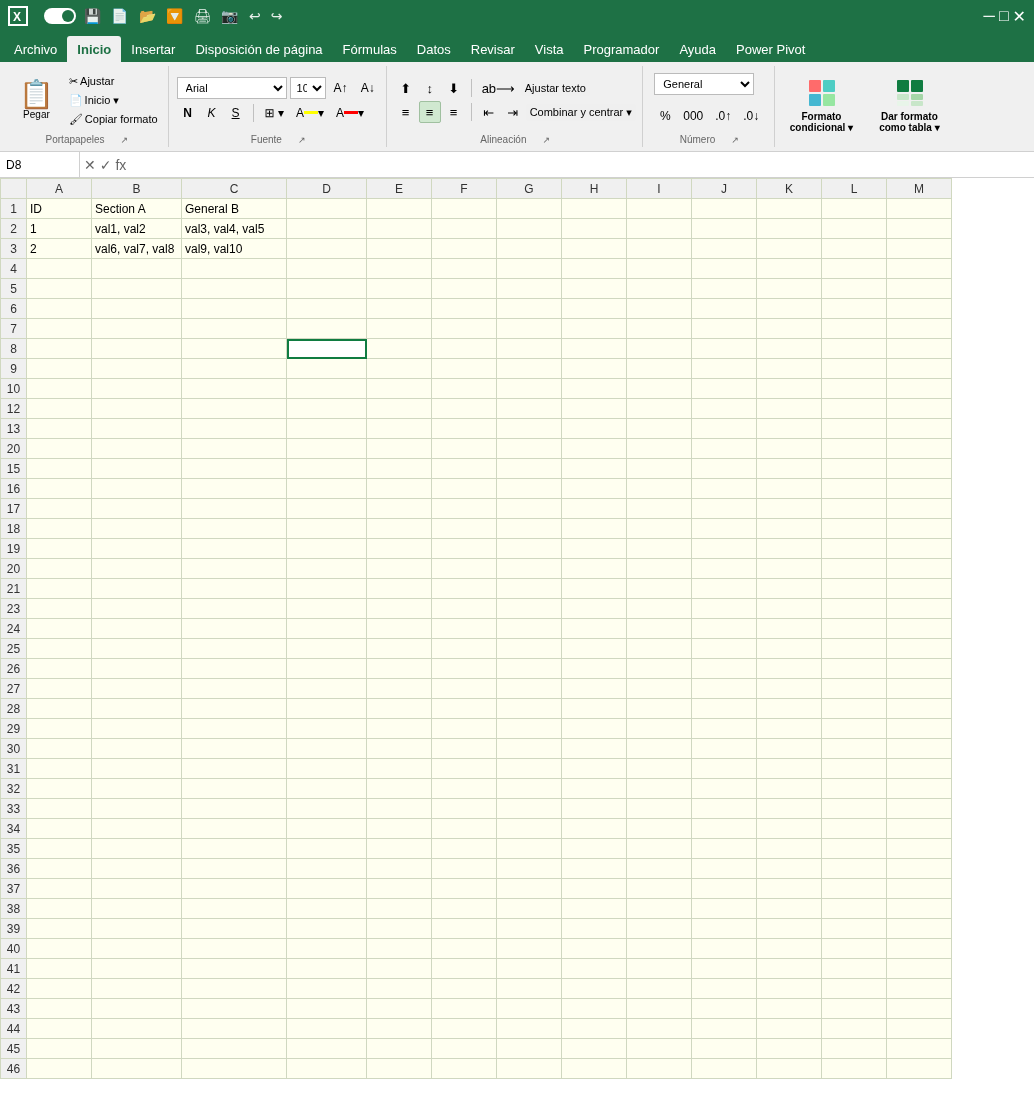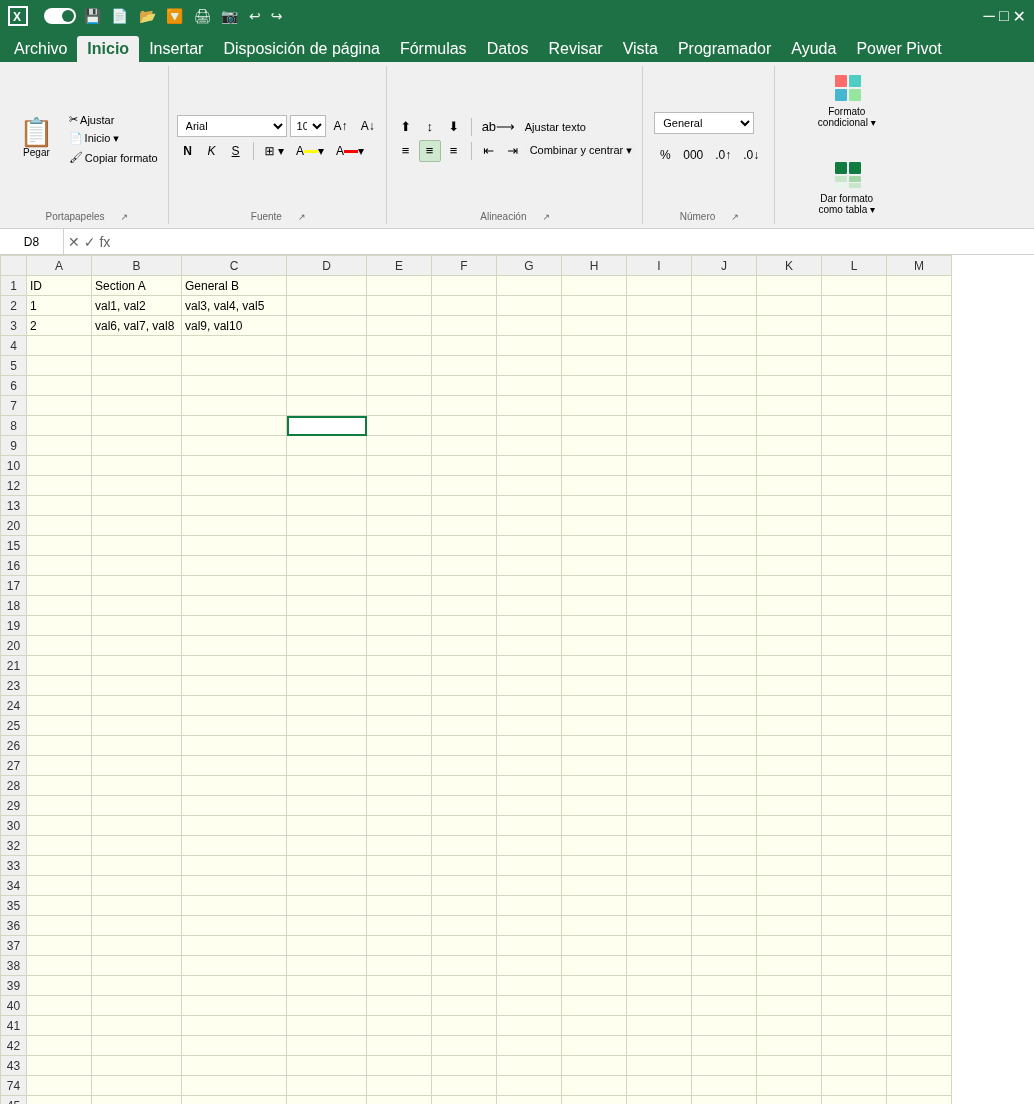--- a/index.html
+++ b/index.html
@@ -45,21 +45,21 @@
     #ribbon-tabs {
       background: #1e7145;
       display: flex;
       align-items: flex-end;
       padding: 0 4px;
       height: 30px;
     }
     .ribbon-tab {
       color: white;
       padding: 4px 10px;
-      font-size: 16px;
+      font-size: 13px;
       cursor: pointer;
       border-radius: 3px 3px 0 0;
       height: 26px;
       display: flex; align-items: center;
     }
     .ribbon-tab.active {
       background: #f0f0f0;
       color: #1e7145;
       font-weight: 600;
     }
@@ -172,27 +172,27 @@
 
     
     #formulabar {
       display: flex;
       align-items: center;
       border-bottom: 1px solid #d0d0d0;
       height: 26px;
       background: white;
     }
     #cell-ref {
-      width: 64px;
+      width: 80px;
       border: none;
       border-right: 1px solid #d0d0d0;
       padding: 0 6px;
       font-size: 12px;
       height: 100%;
-      text-align: center;
+      text-align: left;
     }
     .formula-controls {
       display: flex;
       align-items: center;
       padding: 0 4px;
       gap: 4px;
       color: #666;
     }
     .formula-ctrl-btn { cursor: pointer; font-size: 14px; }
     #formula-input {
@@ -412,21 +412,21 @@
         <button class="format-btn">.0↓</button>
       </div>
     </div>
     <div class="ribbon-group-label">
       <span>Número</span>
       <span style="cursor:pointer;font-size:9px;">↗</span>
     </div>
   </div>
 
   <div class="ribbon-group" style="min-width:140px;">
-    <div class="ribbon-group-content" style="flex-direction:column;align-items:center;gap:22px;">
+    <div class="ribbon-group-content" style="flex-direction:row;align-items:center;gap:12px;font-weight:bold;">
       <div class="ribbon-btn-large">
         <div class="btn-icon">
           <svg width="28" height="28" viewBox="0 0 28 28">
             <rect x="2" y="2" width="12" height="12" fill="#ff6b6b" rx="1"></rect>
             <rect x="16" y="2" width="12" height="12" fill="#4ecdc4" rx="1"></rect>
             <rect x="2" y="16" width="12" height="12" fill="#45b7d1" rx="1"></rect>
             <rect x="16" y="16" width="12" height="12" fill="#96e6a1" rx="1"></rect>
           </svg>
         </div>
         <div class="btn-label">Formato<br>condicional ▾</div>
@@ -941,20 +941,36 @@
             <td></td>
             <td></td>
             <td></td>
             <td></td>
             <td></td>
             <td></td>
             <td></td>
             <td></td>
           </tr>
           <tr>
+            <th class="row-header">31</th>
+            <td></td>
+            <td></td>
+            <td></td>
+            <td></td>
+            <td></td>
+            <td></td>
+            <td></td>
+            <td></td>
+            <td></td>
+            <td></td>
+            <td></td>
+            <td></td>
+            <td></td>
+          </tr>
+          <tr>
             <th class="row-header">32</th>
             <td></td>
             <td></td>
             <td></td>
             <td></td>
             <td></td>
             <td></td>
             <td></td>
             <td></td>
             <td></td>
@@ -1133,21 +1149,21 @@
             <td></td>
             <td></td>
             <td></td>
             <td></td>
             <td></td>
             <td></td>
             <td></td>
             <td></td>
           </tr>
           <tr>
-            <th class="row-header">74</th>
+            <th class="row-header">44</th>
             <td></td>
             <td></td>
             <td></td>
             <td></td>
             <td></td>
             <td></td>
             <td></td>
             <td></td>
             <td></td>
             <td></td>

